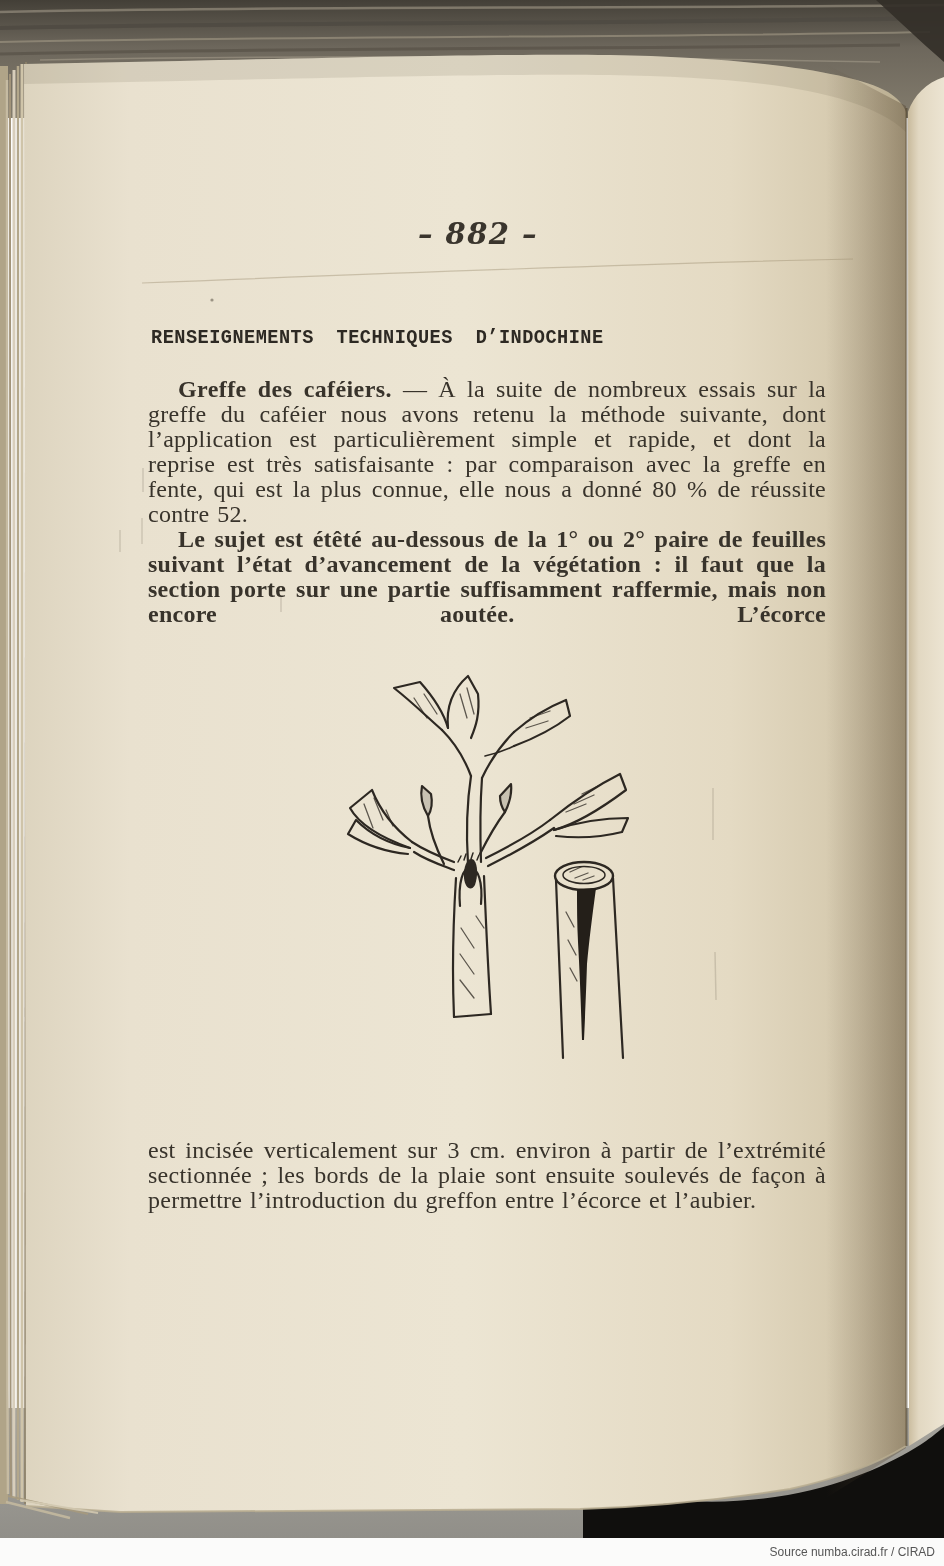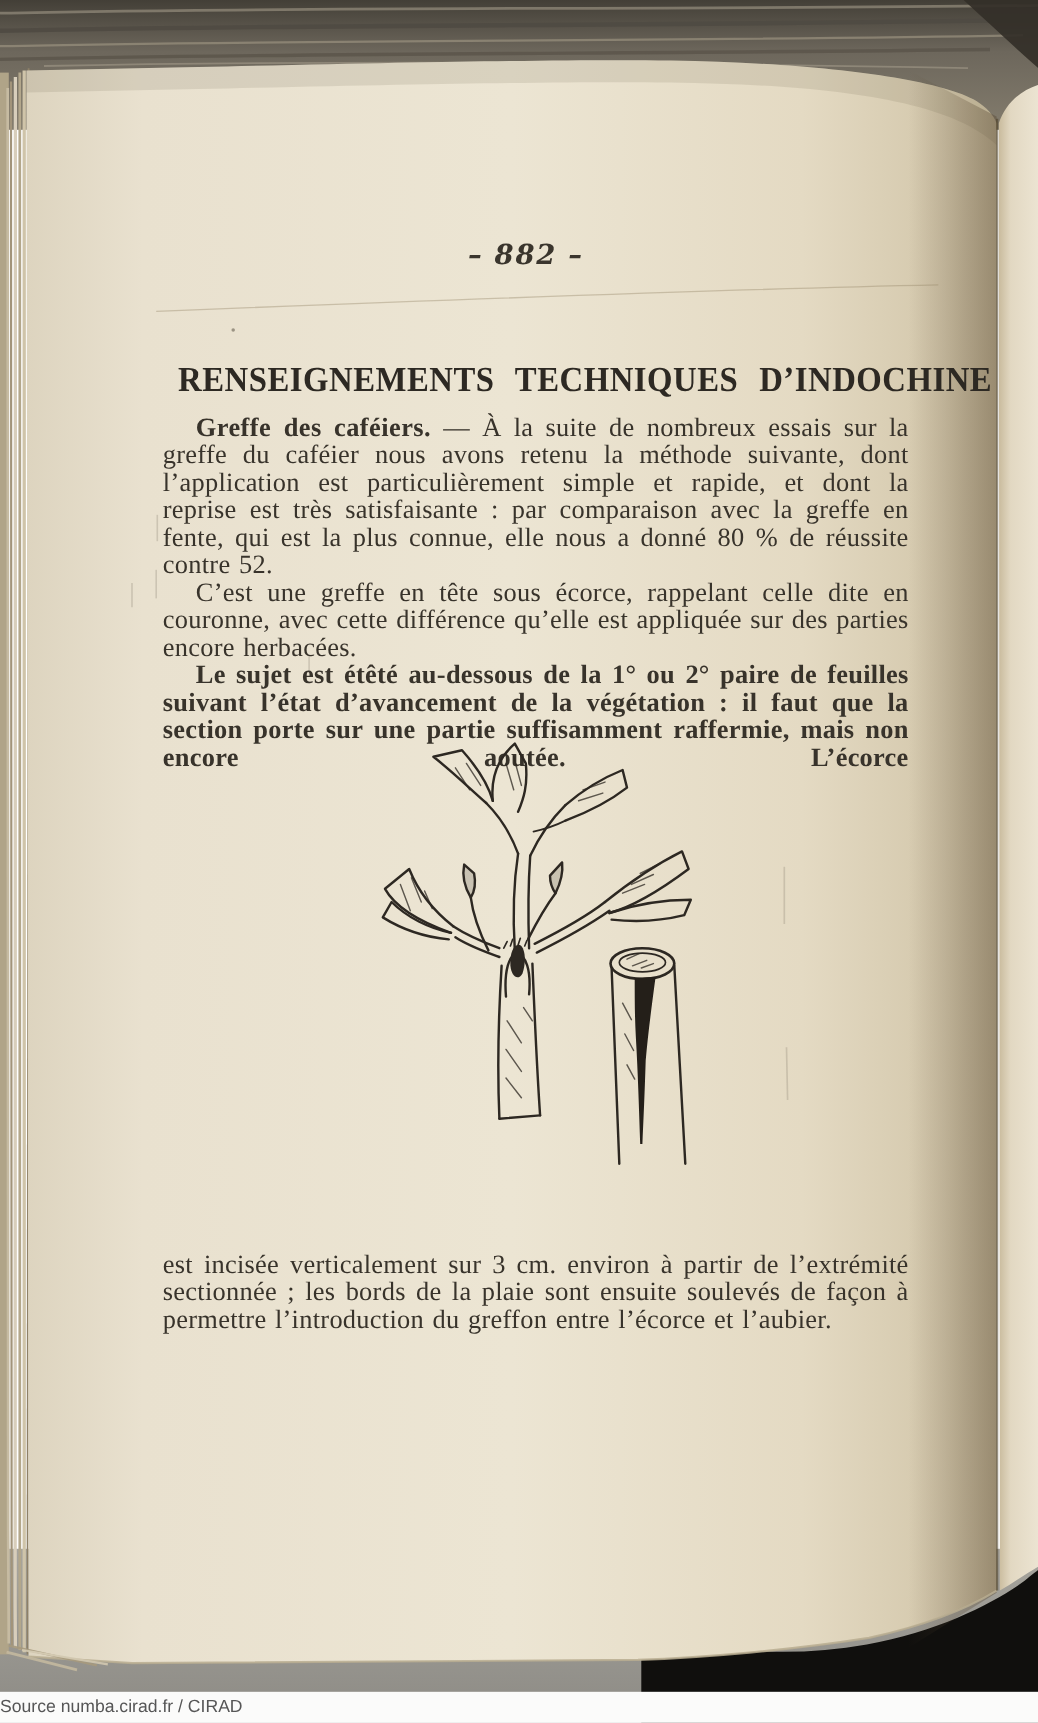--- a/index.html
+++ b/index.html
@@ -6,49 +6,49 @@
   .stage{
     position:relative;width:944px;height:1566px;overflow:hidden;
     background:#ffffff;
     font-family:"Liberation Serif","DejaVu Serif",serif;
   }
   .backdrop{position:absolute;left:0;top:0;width:944px;height:1566px;display:block;}
   .overlay{position:absolute;z-index:2;}
   .page-number{
     left:148px;top:217px;width:660px;text-align:center;
     font-family:"DejaVu Serif",serif;font-style:italic;font-weight:600;
-    font-size:25px;letter-spacing:1.5px;color:#3a352d;
+    font-size:29px;letter-spacing:1.5px;color:#3a352d;
   }
   .heading{
     left:134px;top:326px;width:700px;margin:0;
-    font-family:Liberation Serif, serif;font-weight:700;
-    font-size:32px;color:#2d2923;white-space:nowrap;
+    font-family:Liberation Mono, monospace;font-weight:700;
+    font-size:20px;color:#2d2923;white-space:nowrap;
   }
   .heading .squeeze{display:inline-block;transform:scaleX(.93);transform-origin:center;
     letter-spacing:.5px;word-spacing:12px;}
   .textcol{
     left:148px;width:678px;
     font-size:24px;line-height:25px;color:#38332b;
     text-align:justify;letter-spacing:.25px;word-spacing:1.5px;
     hyphens:auto;
   }
   #textblock1{top:377px;}
   #textblock2{top:1090px;margin-top:48px;}
   .textcol p{margin:0;text-indent:30px;}
   .textcol p.flush{text-indent:0;}
   .textcol p.midbreak{text-align-last:justify;font-weight:bold;}
   .lead{font-weight:700;letter-spacing:.4px;}
   .figure-wrap{left:330px;top:666px;width:322px;height:414px;}
   .figure-wrap svg{display:block;width:100%;height:100%;}
   .source-strip{
     position:absolute;z-index:3;left:0;bottom:0;width:944px;height:28px;
-    background:#fbfbfa;display:flex;align-items:center;
+    background:#fbfbfa;display:flex;align-items:center;justify-content:flex-end;
     box-sizing:border-box;padding-right:9px;
     font-family:"Liberation Sans","DejaVu Sans",sans-serif;
-    font-size:16px;color:#565656;
+    font-size:12px;color:#565656;
   }
 </style>
 </head>
 <body>
 
 <div class="stage">
 
   <svg class="backdrop" viewBox="0 0 944 1566" aria-hidden="true">
     <defs>
       <linearGradient id="gTop" x1="0" y1="0" x2="0" y2="1">
@@ -134,21 +134,20 @@
       </g>
     </g>
   </svg>
 
   <div class="overlay page-number">– 882 –</div>
 
   <h1 class="overlay heading"><span class="squeeze">RENSEIGNEMENTS TECHNIQUES D’INDOCHINE</span></h1>
 
   <div class="overlay textcol" id="textblock1">
     <p><span class="lead">Greffe des caféiers.</span><span> — À la suite de nombreux essais sur la greffe du caféier nous avons retenu la méthode suivante, dont l’application est particulièrement simple et rapide, et dont la reprise est très satisfaisante : par comparaison avec la greffe en fente, qui est la plus connue, elle nous a donné 80 % de réussite contre 52.</span></p>
-    <p>C’est une greffe en tête sous écorce, rappelant celle dite en couronne, avec cette différence qu’elle est appliquée sur des parties encore herbacées.</p>
     <p class="midbreak">Le sujet est étêté au-dessous de la 1° ou 2° paire de feuilles suivant l’état d’avancement de la végétation : il faut que la section porte sur une partie suffisamment raffermie, mais non encore aoutée. L’écorce</p>
   </div>
 
   <div class="overlay figure-wrap">
     <svg viewBox="0 0 322 414" role="img" aria-label="Croquis : jeune caféier étêté au-dessus d’une paire de feuilles (à gauche) et tronçon de tige sectionnée avec incision verticale de l’écorce (à droite)">
       <g stroke="#2d2822" fill="none" stroke-width="2.2" stroke-linecap="round" stroke-linejoin="round">
 
         <path d="M126 212 C123 260 122 305 124 351"></path>
         <path d="M154 210 C156 258 158 304 161 348"></path>
         <path d="M124 351 L161 348"></path>

